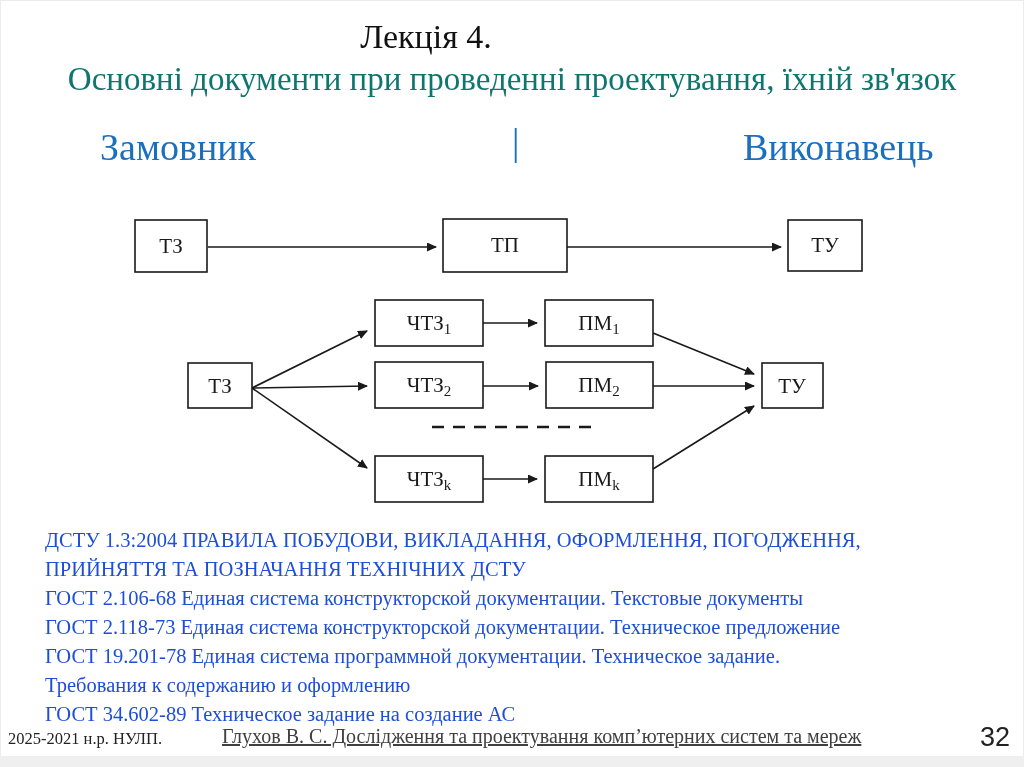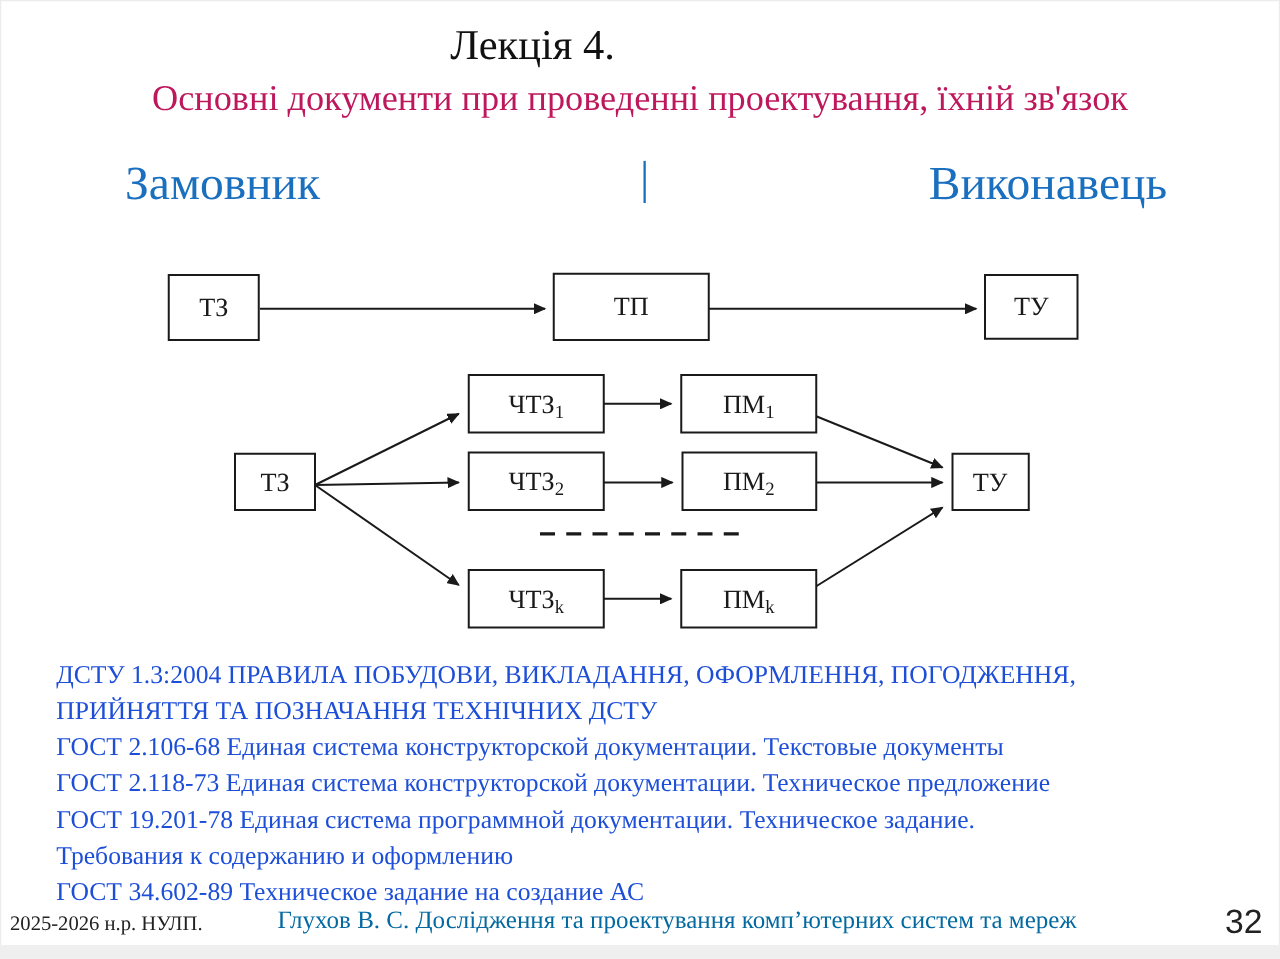--- a/index.html
+++ b/index.html
@@ -15,21 +15,21 @@
   }
   .bottom-strip{
     position:absolute;left:0;bottom:0;width:1024px;height:11px;background:#efefef;
   }
   .title{
     position:absolute;top:18px;left:0;width:852px;text-align:center;
     font-size:34px;line-height:38px;color:#111;
   }
   .subtitle{
     position:absolute;top:64px;left:0;width:1024px;text-align:center;
-    font-size:29px;line-height:30px;color:#be185d;
+    font-size:33px;line-height:30px;color:#0f766e;
   }
   .party{
     position:absolute;font-size:38px;line-height:38px;color:#1b6fbf;
   }
   .party-left{left:100px;top:128px;}
   .party-sep{left:512px;top:124px;font-size:37px;}
   .party-right{left:743px;top:128px;}
   .diagram{
     position:absolute;top:200px;left:0;width:1024px;height:315px;
   }
@@ -43,21 +43,21 @@
   .diagram line{stroke:#1a1a1a;stroke-width:1.6;}
   .diagram .dashed{stroke-width:2.6;stroke-dasharray:12 9;}
   .standards{
     position:absolute;left:45px;top:526px;width:950px;
     font-size:20.5px;line-height:29px;color:#1d4ed8;
   }
   .footer-left{
     position:absolute;left:8px;top:729px;font-size:16.5px;color:#222;
   }
   .footer-center{
-    position:absolute;left:222px;top:725px;font-size:20px;color:#0369a1;
+    position:absolute;left:222px;top:725px;font-size:20px;color:#404040;text-decoration:underline;
   }
   .footer-page{
     position:absolute;right:14px;top:722px;font-size:27px;color:#222;
     font-family:"Liberation Sans","DejaVu Sans",sans-serif;
   }
 </style>
 </head>
 <body>
 
 <div class="page-frame"></div>
@@ -132,17 +132,17 @@
 <div class="standards">
   <div>ДСТУ 1.3:2004 ПРАВИЛА ПОБУДОВИ, ВИКЛАДАННЯ, ОФОРМЛЕННЯ, ПОГОДЖЕННЯ,</div>
   <div>ПРИЙНЯТТЯ ТА ПОЗНАЧАННЯ ТЕХНІЧНИХ ДСТУ</div>
   <div>ГОСТ 2.106-68 Единая система конструкторской документации. Текстовые документы</div>
   <div>ГОСТ 2.118-73 Единая система конструкторской документации. Техническое предложение</div>
   <div>ГОСТ 19.201-78 Единая система программной документации. Техническое задание.</div>
   <div>Требования к содержанию и оформлению</div>
   <div>ГОСТ 34.602-89 Техническое задание на создание АС</div>
 </div>
 
-<div class="footer-left">2025-2026 н.р. НУЛП.</div>
+<div class="footer-left">2025-2021 н.р. НУЛП.</div>
 <div class="footer-center">Глухов В. С. Дослідження та проектування комп’ютерних систем та мереж</div>
 <div class="footer-page">32</div>
 
 <div class="bottom-strip"></div>
 
 </body></html>

